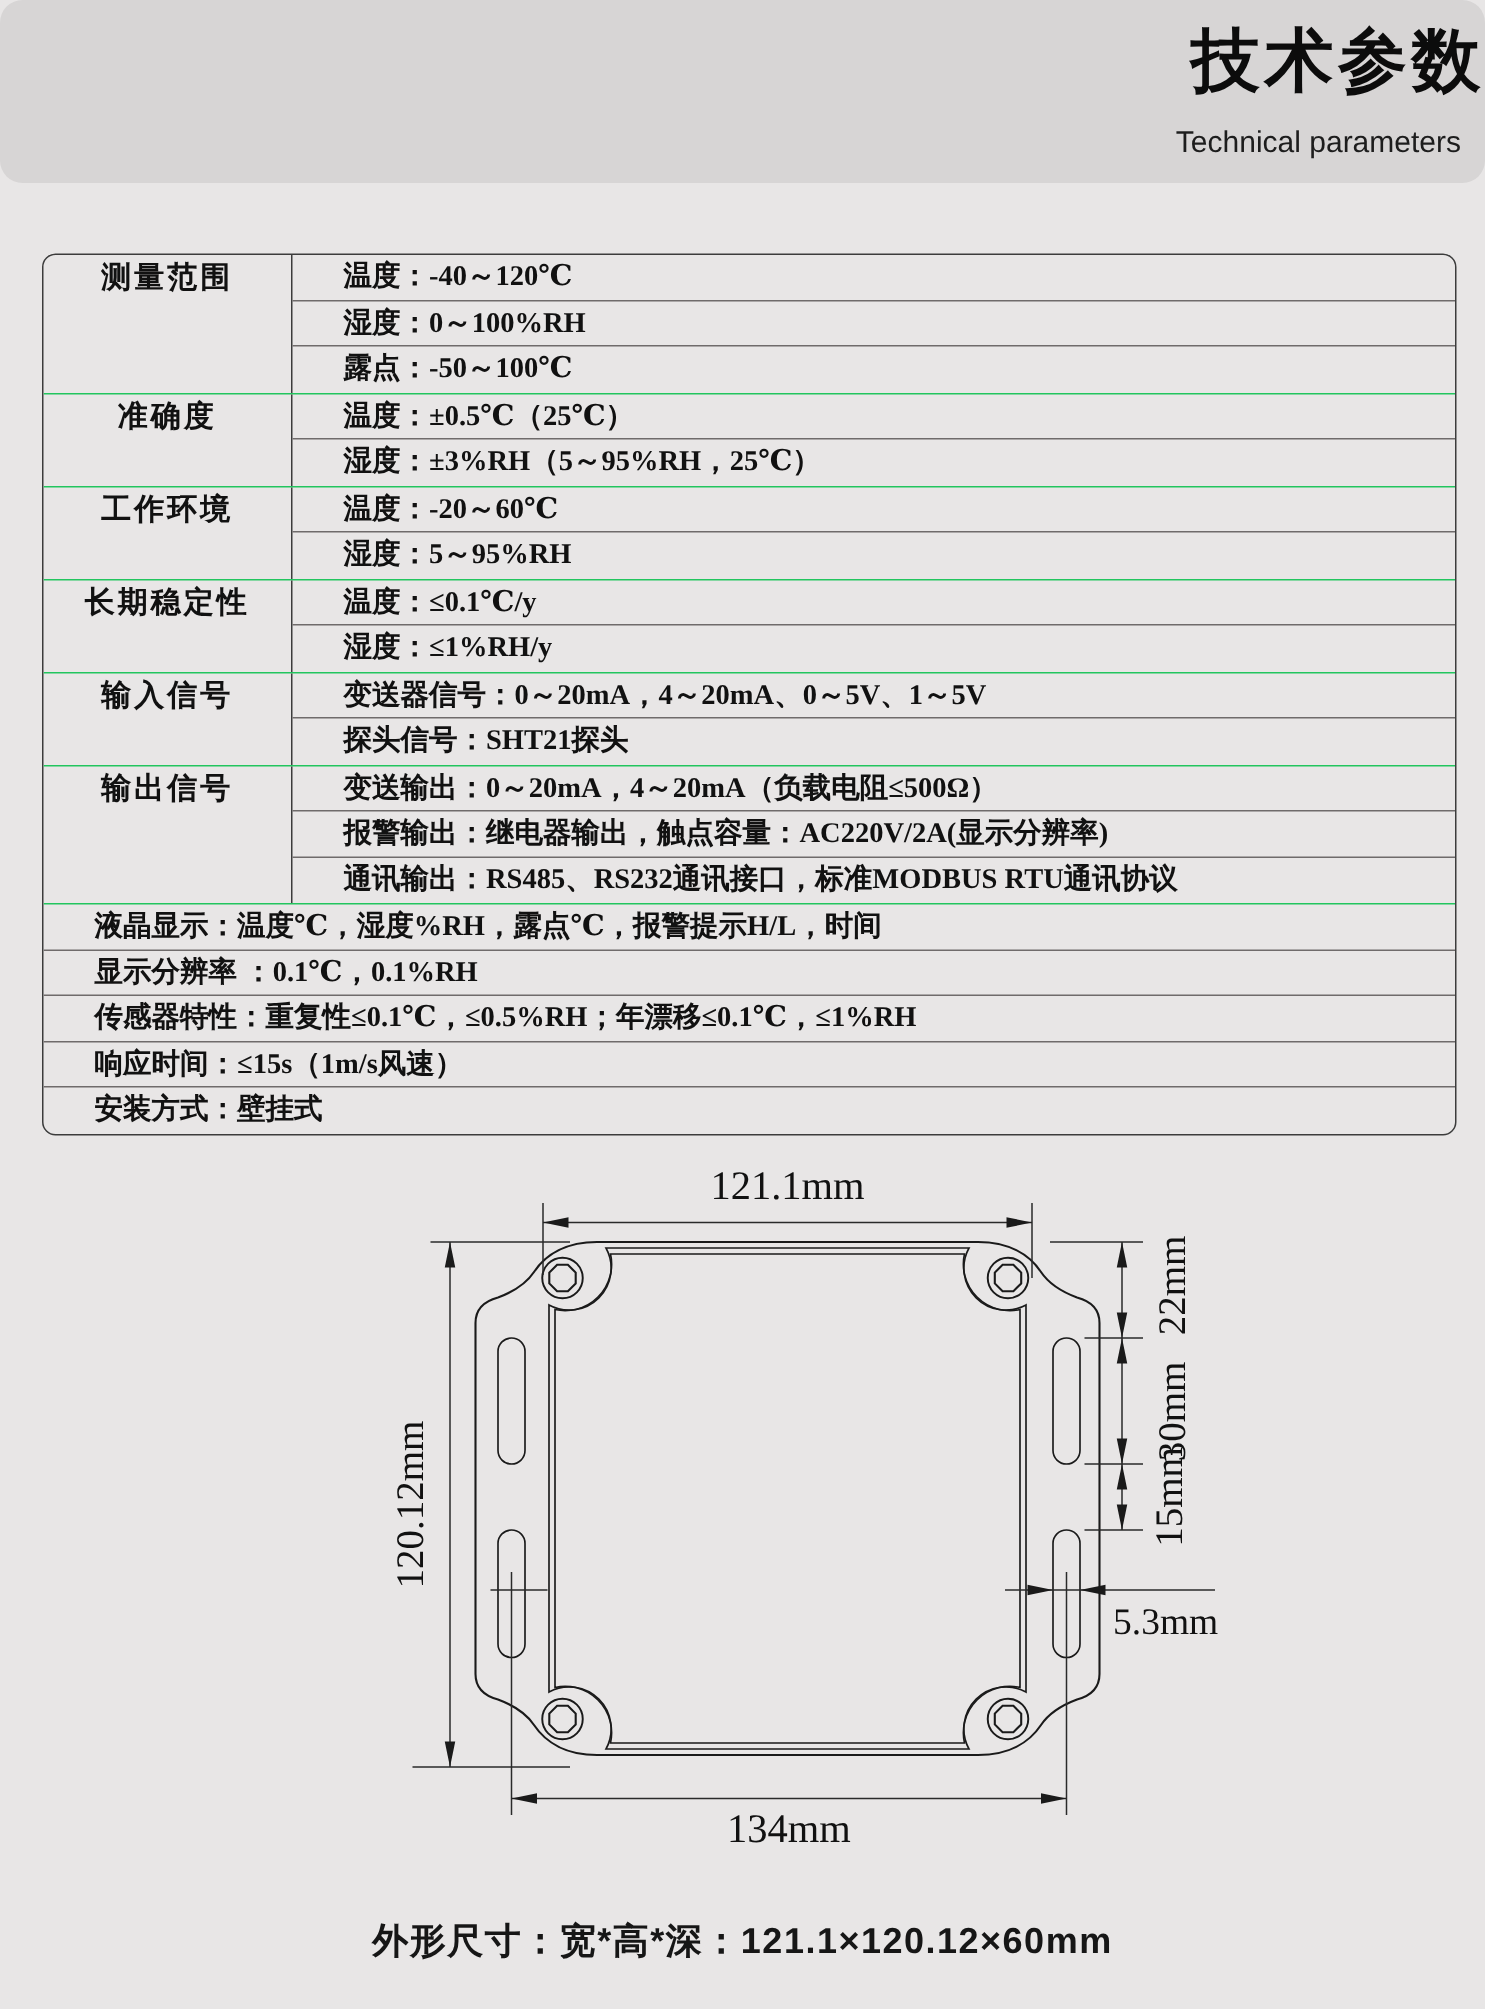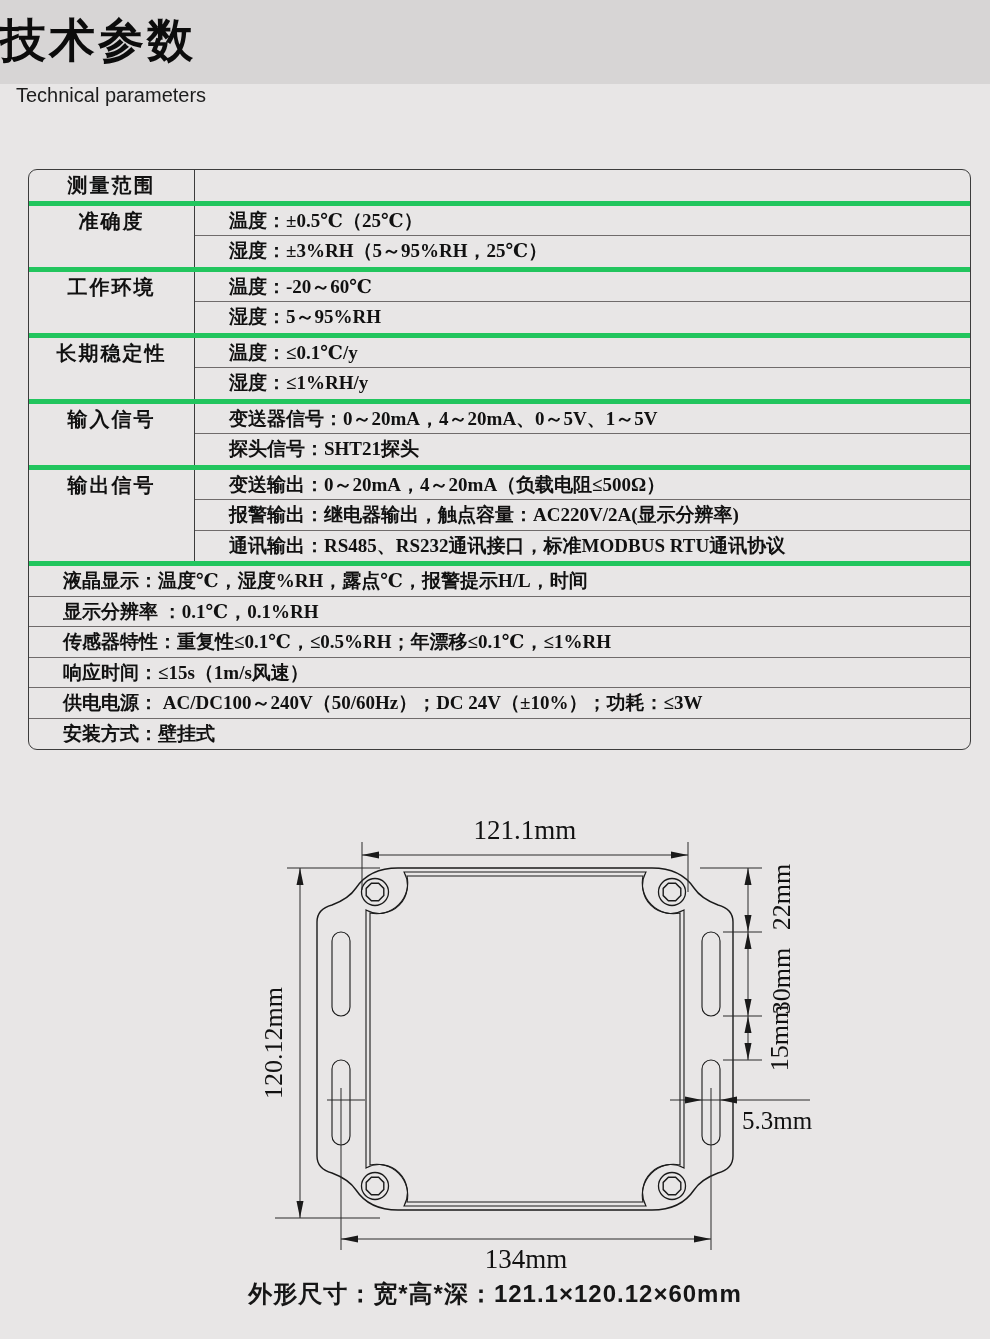--- a/index.html
+++ b/index.html
@@ -5,54 +5,54 @@
   html,body{margin:0;padding:0;}
   body{
     width:990px;height:1339px;position:relative;
     background:#e8e6e6;
     font-family:"Liberation Serif","DejaVu Serif",serif;
     color:#161616;
     overflow:hidden;
   }
   
   .banner{
-    position:absolute;left:0;top:0;width:990px;height:84px;
-    background:#d7d5d5;text-align:left;
+    position:absolute;left:0;top:0;width:990px;height:122px;
+    background:#d7d5d5;text-align:right;border-radius:15px;
   }
   .banner .title{
     margin:0;padding-top:14px;
     font-family:"Liberation Sans","DejaVu Sans",sans-serif;
     font-size:46px;font-weight:bold;letter-spacing:3px;line-height:52px;color:#0c0c0c;
   }
   .banner .subtitle{
     margin:16px;font-family:"Liberation Sans","DejaVu Sans",sans-serif;
     font-size:20px;font-weight:400;color:#1d1d1d;line-height:26px;
   }
   
   .spec-table{
     position:absolute;left:28px;top:169px;width:941px;
     border:1.5px solid #3c3c3c;border-radius:9px;overflow:hidden;
     background:#e8e6e6;
   }
-  .group{display:flex;border-bottom:5px solid #22c55e;}
+  .group{display:flex;border-bottom:1px solid #22c55e;}
   .group:last-child{border-bottom:none;}
   .glabel{
     flex:0 0 165px;width:165px;border-right:1px solid #3c3c3c;
     font-size:20px;font-weight:bold;letter-spacing:2px;
     text-align:center;line-height:30.5px;color:#111;
   }
   .grows{flex:1;min-width:0;}
   .srow{
     height:30.5px;line-height:29.5px;border-bottom:1px solid #6f6b6b;
     padding-left:34px;font-size:19px;font-weight:bold;color:#111;
     white-space:nowrap;box-sizing:border-box;
   }
   .grows .srow:last-child{border-bottom:none;}
   
-  .drawing{position:absolute;left:0;top:800px;width:990px;height:470px;}
+  .drawing{position:absolute;left:0;top:760px;width:990px;height:470px;}
   .drawing svg{display:block;}
   .outline{fill:none;stroke:#1a1a1a;stroke-width:1.4;}
   .thin{fill:none;stroke:#1a1a1a;stroke-width:1.1;}
   .dim{stroke:#2a2a2a;stroke-width:1;fill:none;}
   .arrow{fill:#1a1a1a;stroke:none;}
   .dimtext{font-family:"Liberation Serif","DejaVu Serif",serif;fill:#111;}
   
   .footer-line{
     position:absolute;left:0;top:1278px;width:990px;text-align:center;
     font-family:"Liberation Sans","DejaVu Sans",sans-serif;
@@ -64,20 +64,25 @@
 
 <div class="banner">
   <h1 class="title">技术参数</h1>
   <p class="subtitle">Technical parameters</p>
 </div>
 
 <div class="spec-table">
 
   <div class="group">
     <div class="glabel">测量范围</div>
+    <div class="grows">
+      <div class="srow">温度：-40～120℃</div>
+      <div class="srow">湿度：0～100%RH</div>
+      <div class="srow">露点：-50～100℃</div>
+    </div>
   </div>
 
   <div class="group">
     <div class="glabel">准确度</div>
     <div class="grows">
       <div class="srow">温度：±0.5℃（25℃）</div>
       <div class="srow">湿度：±3%RH（5～95%RH，25℃）</div>
     </div>
   </div>
 
@@ -113,21 +118,20 @@
       <div class="srow">通讯输出：RS485、RS232通讯接口，标准MODBUS RTU通讯协议</div>
     </div>
   </div>
 
   <div class="group">
     <div class="grows">
       <div class="srow">液晶显示：温度℃，湿度%RH，露点℃，报警提示H/L，时间</div>
       <div class="srow">显示分辨率 ：0.1℃，0.1%RH</div>
       <div class="srow">传感器特性：重复性≤0.1℃，≤0.5%RH；年漂移≤0.1℃，≤1%RH</div>
       <div class="srow">响应时间：≤15s（1m/s风速）</div>
-      <div class="srow">供电电源： AC/DC100～240V（50/60Hz）；DC 24V（±10%）；功耗：≤3W</div>
       <div class="srow">安装方式：壁挂式</div>
     </div>
   </div>
 </div>
 
 <div class="drawing">
 <svg width="990" height="470" viewBox="0 0 990 470" xmlns="http://www.w3.org/2000/svg">
   <defs>
     <g id="screw">
       <circle cx="0" cy="0" r="13.5" fill="none" stroke="#1a1a1a" stroke-width="1.3"></circle>

